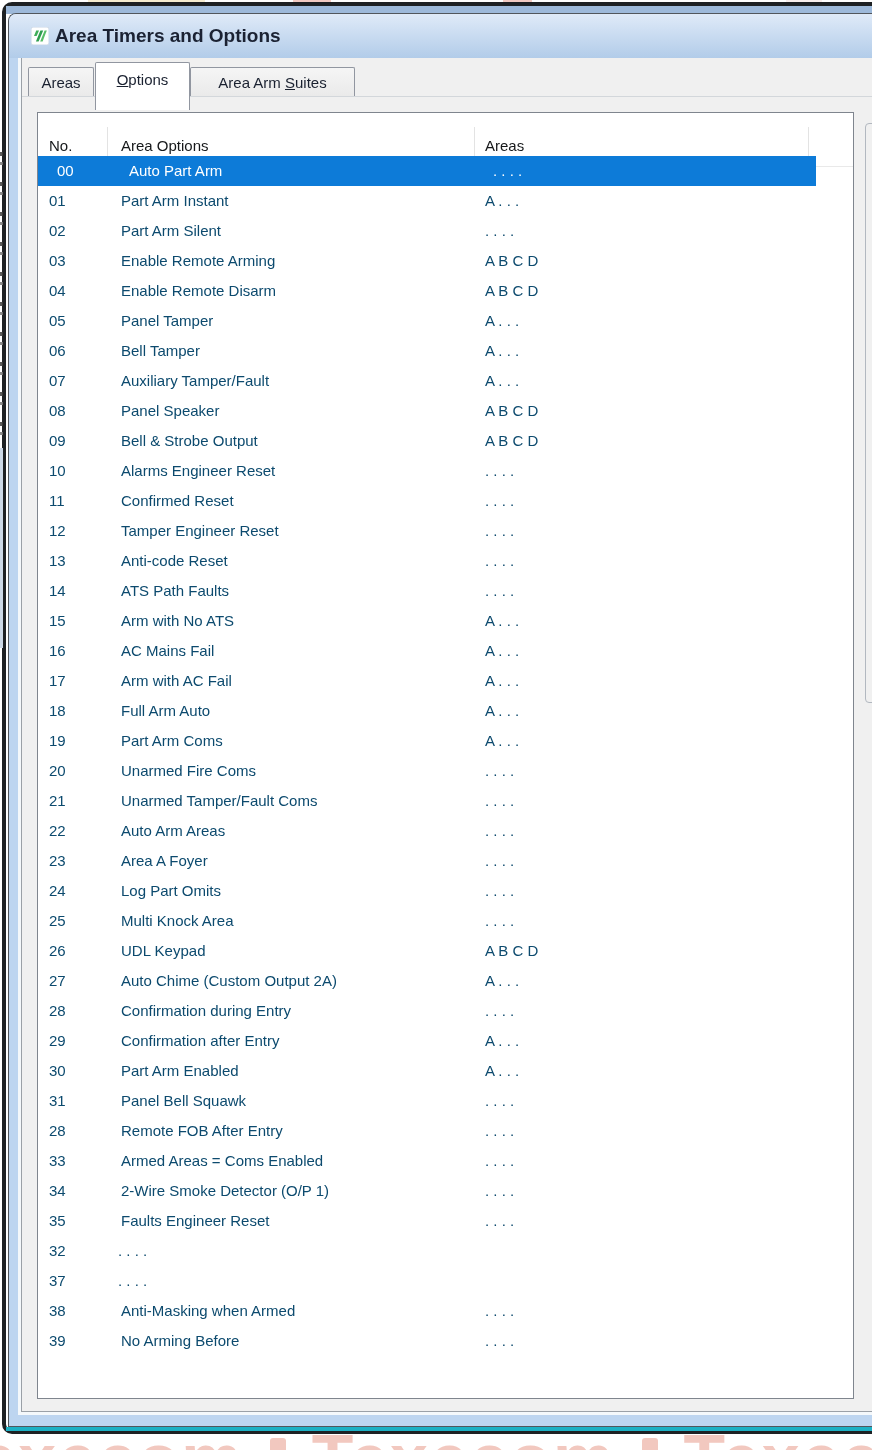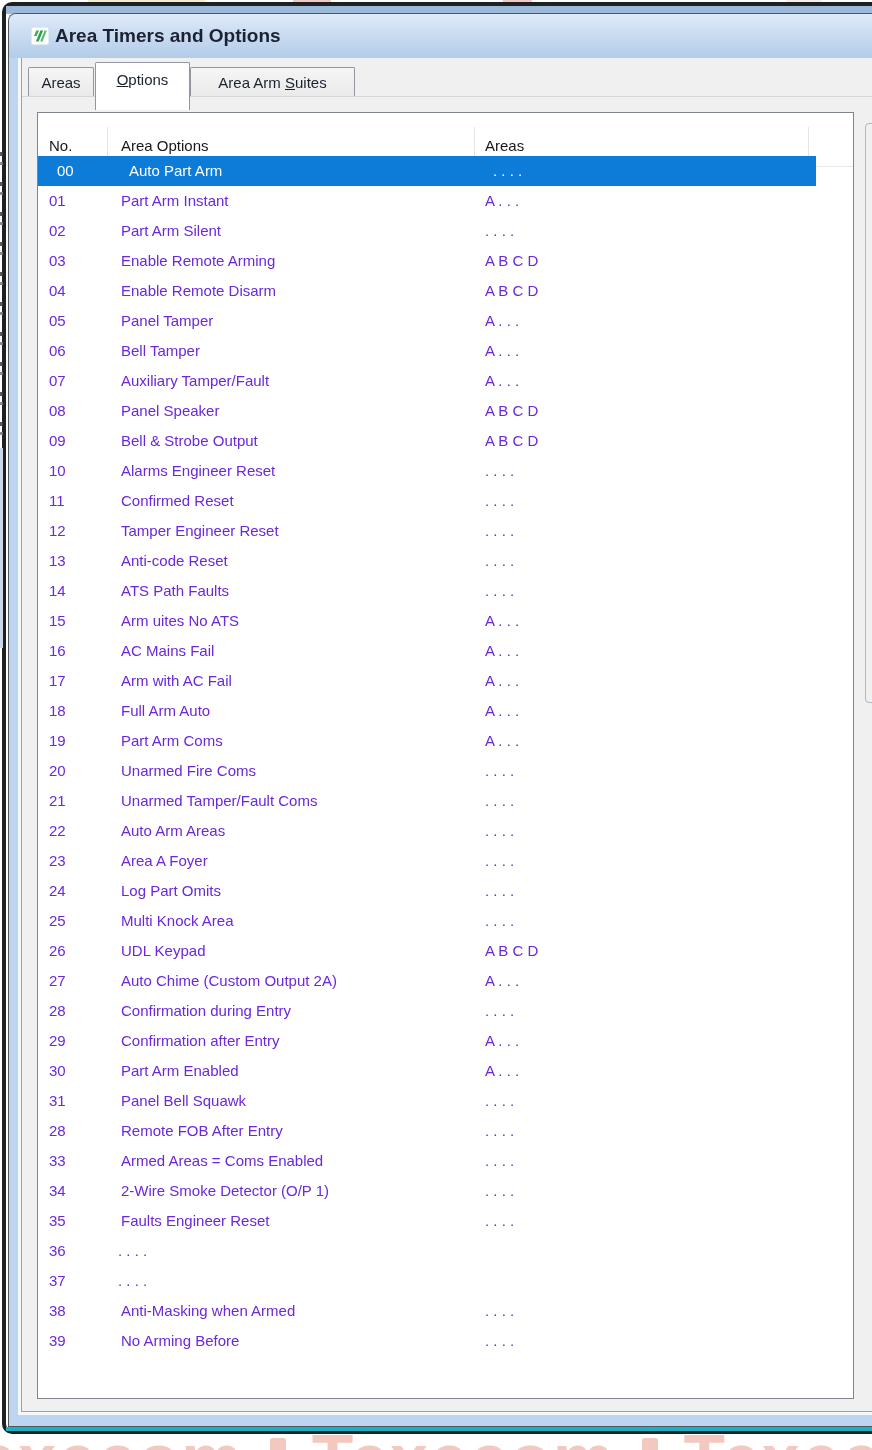--- a/index.html
+++ b/index.html
@@ -43,21 +43,21 @@
 
   
   .listview{position:absolute;left:15px;top:54px;width:817px;height:1287px;background:#fff;
             border:1px solid #7f858e;box-sizing:border-box;}
   .lheader{position:absolute;left:0;top:0;width:815px;height:42px;background:#fff;border-bottom:1px solid #e9e9e9;box-sizing:border-box;margin-top:12px;}
   .hcell{position:absolute;top:0;height:42px;line-height:42px;font-size:15px;color:#16181a;white-space:nowrap;}
   .h1{left:11px;} .h2{left:83px;} .h3{left:447px;}
   .hsep{position:absolute;top:2px;height:38px;width:1px;background:#e3e3e3;}
   .s1{left:69px;} .s2{left:436px;} .s3{left:770px;}
   .rows{position:absolute;left:0;top:43px;width:815px;}
-  .lrow{height:30px;width:770px;display:flex;line-height:30px;font-size:15px;color:#6d28d9;white-space:nowrap;}
+  .lrow{height:30px;width:770px;display:flex;line-height:30px;font-size:15px;color:#0c4a6e;white-space:nowrap;}
   .lrow .c{box-sizing:border-box;overflow:hidden;}
   .c1{width:69px;padding-left:11px;}
   .c2{width:367px;padding-left:14px;}
   .c3{width:334px;padding-left:11px;}
   .lrow.sel{background:var(--selection);color:var(--selection-text);padding-left:8px;}
 
   
   .groupbox{position:absolute;left:865px;top:123px;width:50px;height:580px;
             border:1px solid #b2b8c0;border-radius:4px;box-sizing:border-box;}
 
@@ -185,21 +185,21 @@
     <div class="c c2">Anti-code Reset</div>
     <div class="c c3">. . . .</div>
   </div>
             <div class="lrow">
     <div class="c c1">14</div>
     <div class="c c2">ATS Path Faults</div>
     <div class="c c3">. . . .</div>
   </div>
             <div class="lrow">
     <div class="c c1">15</div>
-    <div class="c c2">Arm uites No ATS</div>
+    <div class="c c2">Arm with No ATS</div>
     <div class="c c3">A . . .</div>
   </div>
             <div class="lrow">
     <div class="c c1">16</div>
     <div class="c c2">AC Mains Fail</div>
     <div class="c c3">A . . .</div>
   </div>
             <div class="lrow">
     <div class="c c1">17</div>
     <div class="c c2">Arm with AC Fail</div>
@@ -289,21 +289,21 @@
     <div class="c c1">34</div>
     <div class="c c2">2-Wire Smoke Detector (O/P 1)</div>
     <div class="c c3">. . . .</div>
   </div>
             <div class="lrow">
     <div class="c c1">35</div>
     <div class="c c2">Faults Engineer Reset</div>
     <div class="c c3">. . . .</div>
   </div>
             <div class="lrow">
-    <div class="c c1">36</div>
+    <div class="c c1">32</div>
     <div class="c c3">. . . .</div>
   </div>
             <div class="lrow">
     <div class="c c1">37</div>
     <div class="c c3">. . . .</div>
   </div>
             <div class="lrow">
     <div class="c c1">38</div>
     <div class="c c2">Anti-Masking when Armed</div>
     <div class="c c3">. . . .</div>

